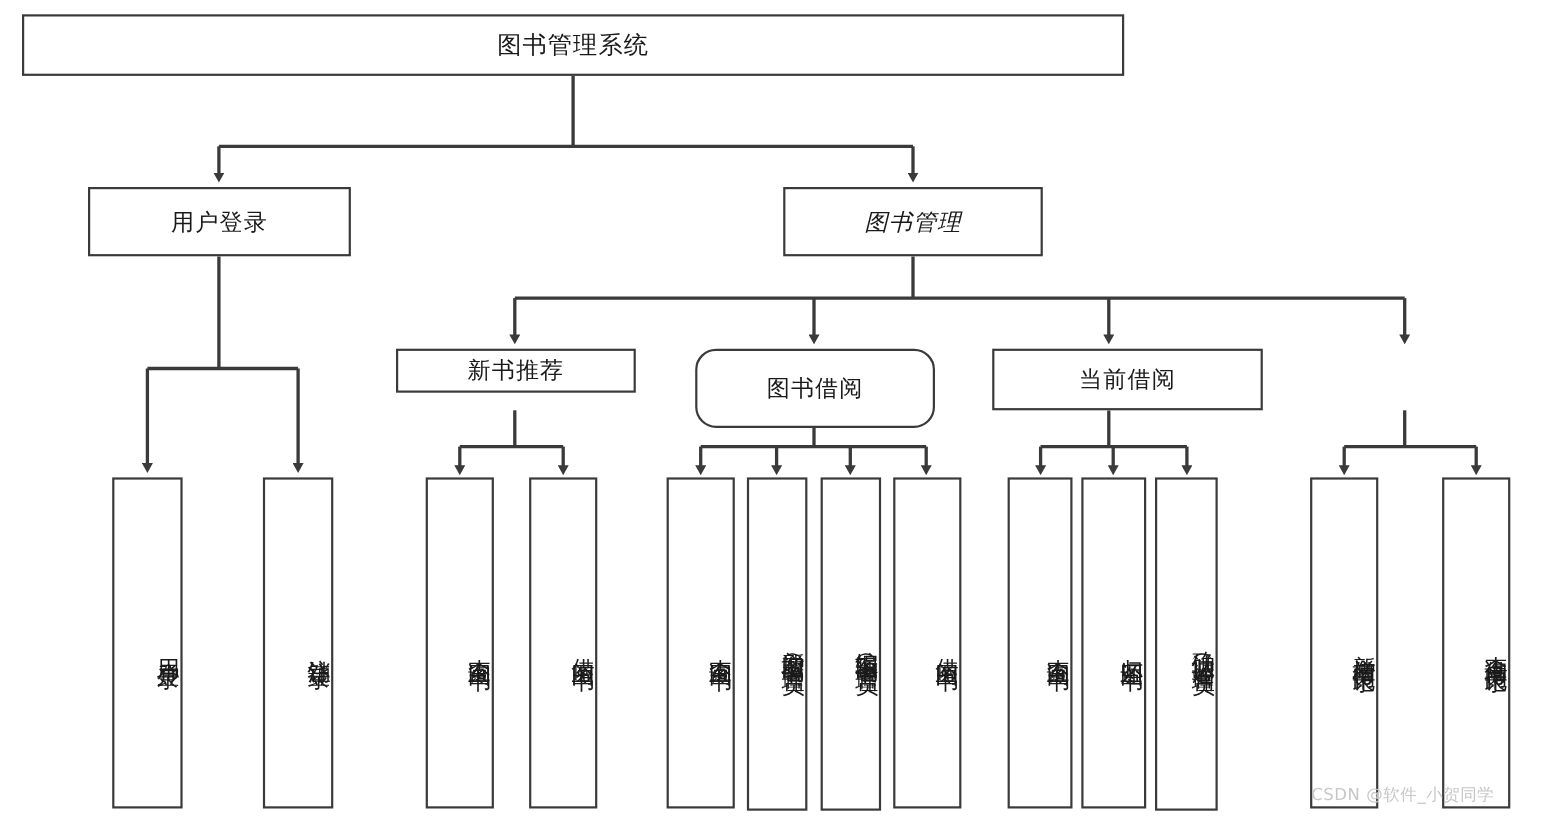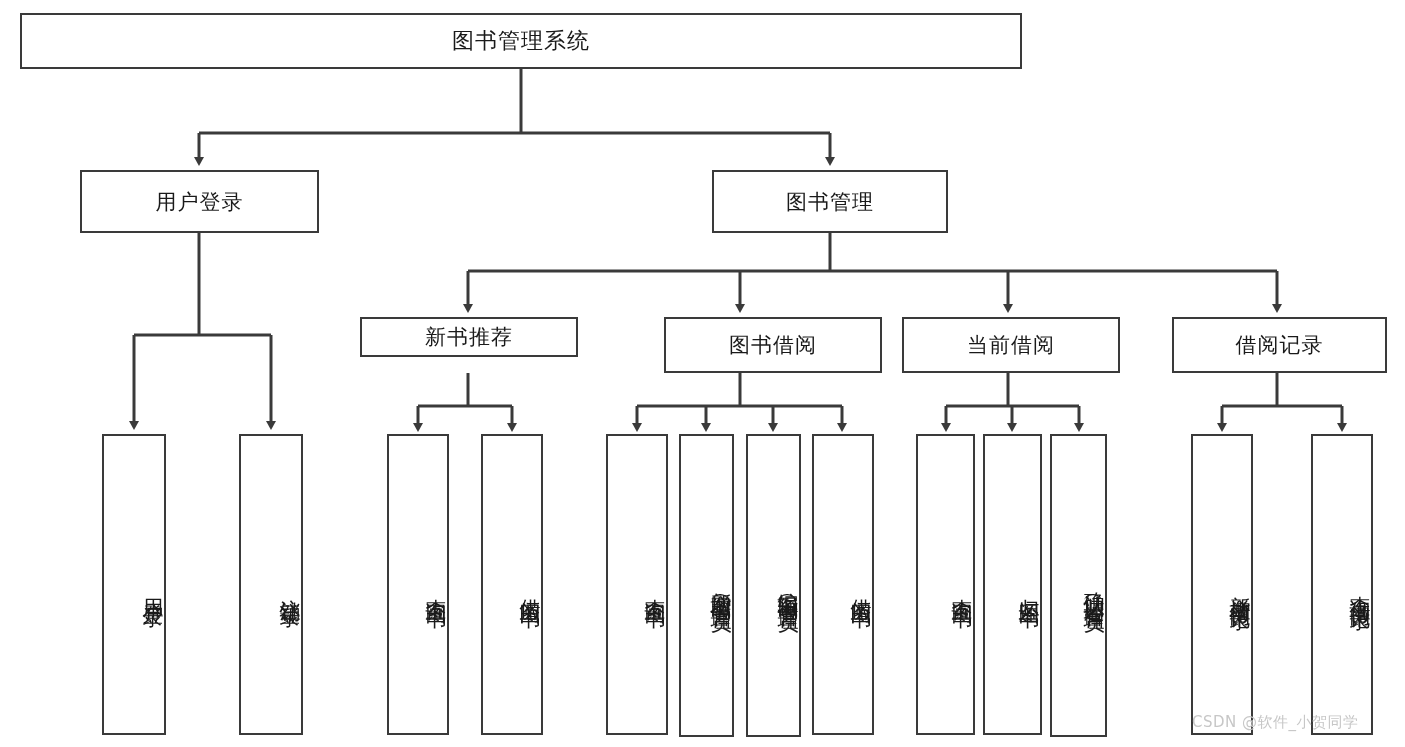--- a/index.html
+++ b/index.html
@@ -121,39 +121,36 @@
   </svg>
 
   <div class="node horiz root" style="left:20px; top:13px; width:1002px; height:56px;">
     <span>图书管理系统</span>
   </div>
 
   <div class="node horiz" style="left:80px; top:170px; width:239px; height:63px;">
     <span>用户登录</span>
   </div>
 
-  <div class="node horiz" style="left:712px; top:170px; width:236px; height:63px;">
+  <div class="node horiz" style="left:712px; top:170px; width:236px; height:63px;font-style:italic;">
     <span>图书管理</span>
   </div>
 
   <div class="node horiz" style="left:360px; top:317px; width:218px; height:40px;">
     <span>新书推荐</span>
   </div>
 
-  <div class="node horiz" style="left:664px; top:317px; width:218px; height:56px;">
+  <div class="node horiz" style="left:632px; top:317px; width:218px; height:72px;border-radius:19px;">
     <span>图书借阅</span>
   </div>
 
-  <div class="node horiz" style="left:902px; top:317px; width:218px; height:56px;">
+  <div class="node horiz" style="left:902px; top:317px; width:246px; height:56px;">
     <span>当前借阅</span>
   </div>
 
-  <div class="node horiz" style="left:1172px; top:317px; width:215px; height:56px;">
-    <span>借阅记录</span>
-  </div>
 
   <div class="node vert" style="left:102px; top:434px; width:64px; height:301px;">
     <span>用户登录</span>
   </div>
 
   <div class="node vert" style="left:239px; top:434px; width:64px; height:301px;">
     <span>注销登录</span>
   </div>
 
   <div class="node vert" style="left:387px; top:434px; width:62px; height:301px;">

